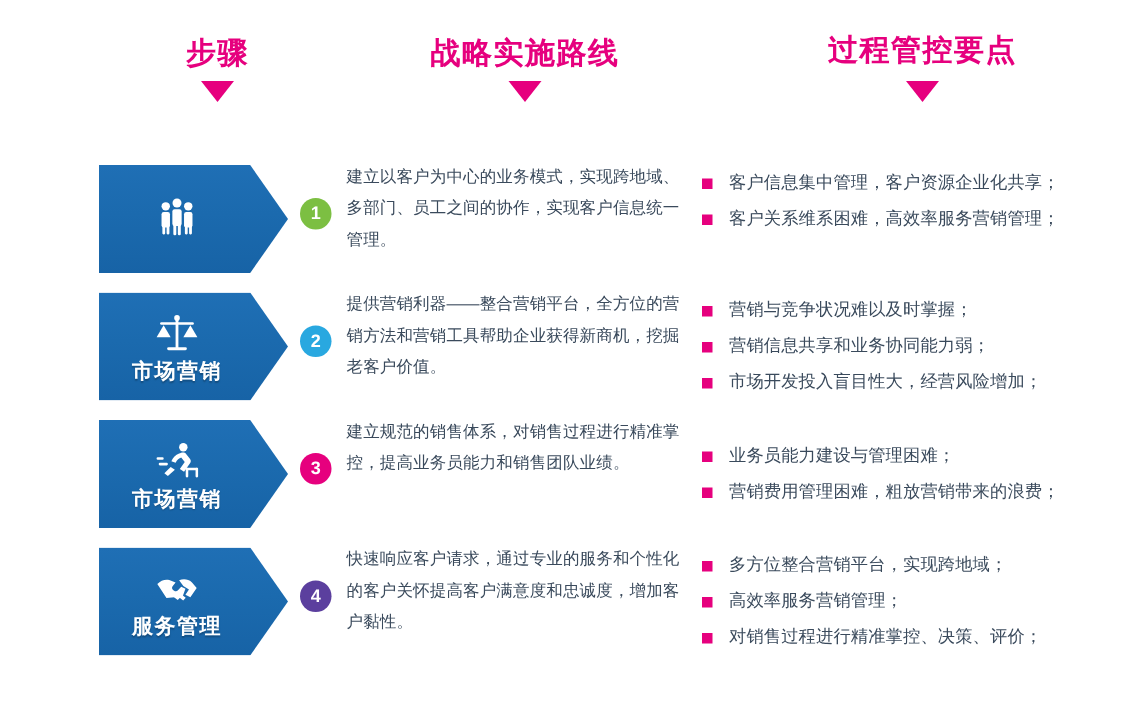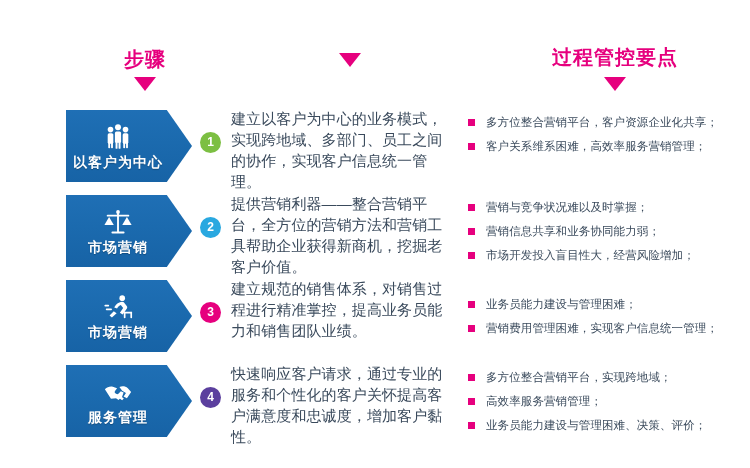--- a/index.html
+++ b/index.html
@@ -24,21 +24,21 @@
   
   .headers {
     position: absolute;
     top: 0;
     left: 0;
     width: 750px;
     height: 100px;
   }
   .header-col {
     position: absolute;
-    top: 47px;
+    top: 24px;
     text-align: center;
   }
   .header-col.c1 { left: 55px;  width: 180px; }
   .header-col.c2 { left: 250px; width: 200px; }
   .header-col.c3 { left: 500px; width: 230px; font-family: Liberation Mono, monospace; }
 
   .header-title {
     font-size: 20px;
     font-weight: bold;
     color: #e6007e;
@@ -116,21 +116,21 @@
     text-align: center;
     box-shadow: 0 0 0 2px rgba(255,255,255,0.55);
   }
 
   
   .desc {
     position: absolute;
     left: 231px;
     top: 0px;
     width: 222px;
-    font-size: 15px;
+    font-size: 11px;
     line-height: 21px;
     color: #3a4a5c;
     letter-spacing: 0.1px;
   }
 
   
   .bullets {
     position: absolute;
     left: 468px;
     top: 2px;
@@ -161,20 +161,21 @@
 <body>
 
 <div class="board">
 
   <div class="headers">
     <div class="header-col c1">
       <div class="header-title">步骤</div>
       <div class="header-caret"></div>
     </div>
     <div class="header-col c2">
+      <div class="header-title">战略实施路线</div>
       <div class="header-caret"></div>
     </div>
     <div class="header-col c3">
       <div class="header-title">过程管控要点</div>
       <div class="header-caret"></div>
     </div>
   </div>
 
   <div class="row r1">
     <div class="badge">
@@ -189,28 +190,27 @@
             <rect x="12.7" y="9" width="6.6" height="12" rx="1.6"></rect>
             <rect x="13.4" y="19.5" width="2.1" height="8" rx="0.9"></rect>
             <rect x="16.6" y="19.5" width="2.1" height="8" rx="0.9"></rect>
             <circle cx="24" cy="7" r="3"></circle>
             <rect x="21" y="11" width="6" height="11" rx="1.6"></rect>
             <rect x="21.6" y="20" width="2" height="7" rx="0.8"></rect>
             <rect x="24.6" y="20" width="2" height="7" rx="0.8"></rect>
           </g>
         </svg>
       </span>
-      <span class="badge-label">以客户为中心</span>
     </div>
     <div class="num-circle" style="background:#7cbf42">1</div>
     <div class="desc">建立以客户为中心的业务模式，实现跨地域、多部门、员工之间的协作，实现客户信息统一管理。</div>
     <ul class="bullets">
       <li class="bullet-item">
         <span class="bullet-square"></span>
-        <span>多方位整合营销平台，客户资源企业化共享；</span>
+        <span>客户信息集中管理，客户资源企业化共享；</span>
       </li>
       <li class="bullet-item">
         <span class="bullet-square"></span>
         <span>客户关系维系困难，高效率服务营销管理；</span>
       </li>
     </ul>
   </div>
 
   <div class="row r2">
     <div class="badge">
@@ -266,21 +266,21 @@
     </div>
     <div class="num-circle" style="background:#e6007e">3</div>
     <div class="desc">建立规范的销售体系，对销售过程进行精准掌控，提高业务员能力和销售团队业绩。</div>
     <ul class="bullets" style="top:14px">
       <li class="bullet-item">
         <span class="bullet-square"></span>
         <span>业务员能力建设与管理困难；</span>
       </li>
       <li class="bullet-item">
         <span class="bullet-square"></span>
-        <span>营销费用管理困难，实现客户信息统一管理；</span>
+        <span>营销费用管理困难，粗放营销带来的浪费；</span>
       </li>
     </ul>
   </div>
 
   <div class="row r4">
     <div class="badge">
       <span class="badge-icon">
         <svg viewBox="0 0 32 32" width="30" height="30" aria-hidden="true">
           <g fill="#ffffff">
             <path d="M2 12 C4.5 9.5 7.5 8.5 10.5 9.2 L15 11 L13 13.5 C12.2 14.4 12.3 15.6 13.2 16.3 L14 16.9 C14.8 17.5 16 17.4 16.7 16.6 L19 14 L22 15.5 L20 21 L8.5 22 Z"></path>
@@ -298,18 +298,18 @@
       <li class="bullet-item">
         <span class="bullet-square"></span>
         <span>多方位整合营销平台，实现跨地域；</span>
       </li>
       <li class="bullet-item">
         <span class="bullet-square"></span>
         <span>高效率服务营销管理；</span>
       </li>
       <li class="bullet-item">
         <span class="bullet-square"></span>
-        <span>业务员能力建设与管理困难、决策、评价；</span>
+        <span>对销售过程进行精准掌控、决策、评价；</span>
       </li>
     </ul>
   </div>
 
 </div>
 
 </body></html>

